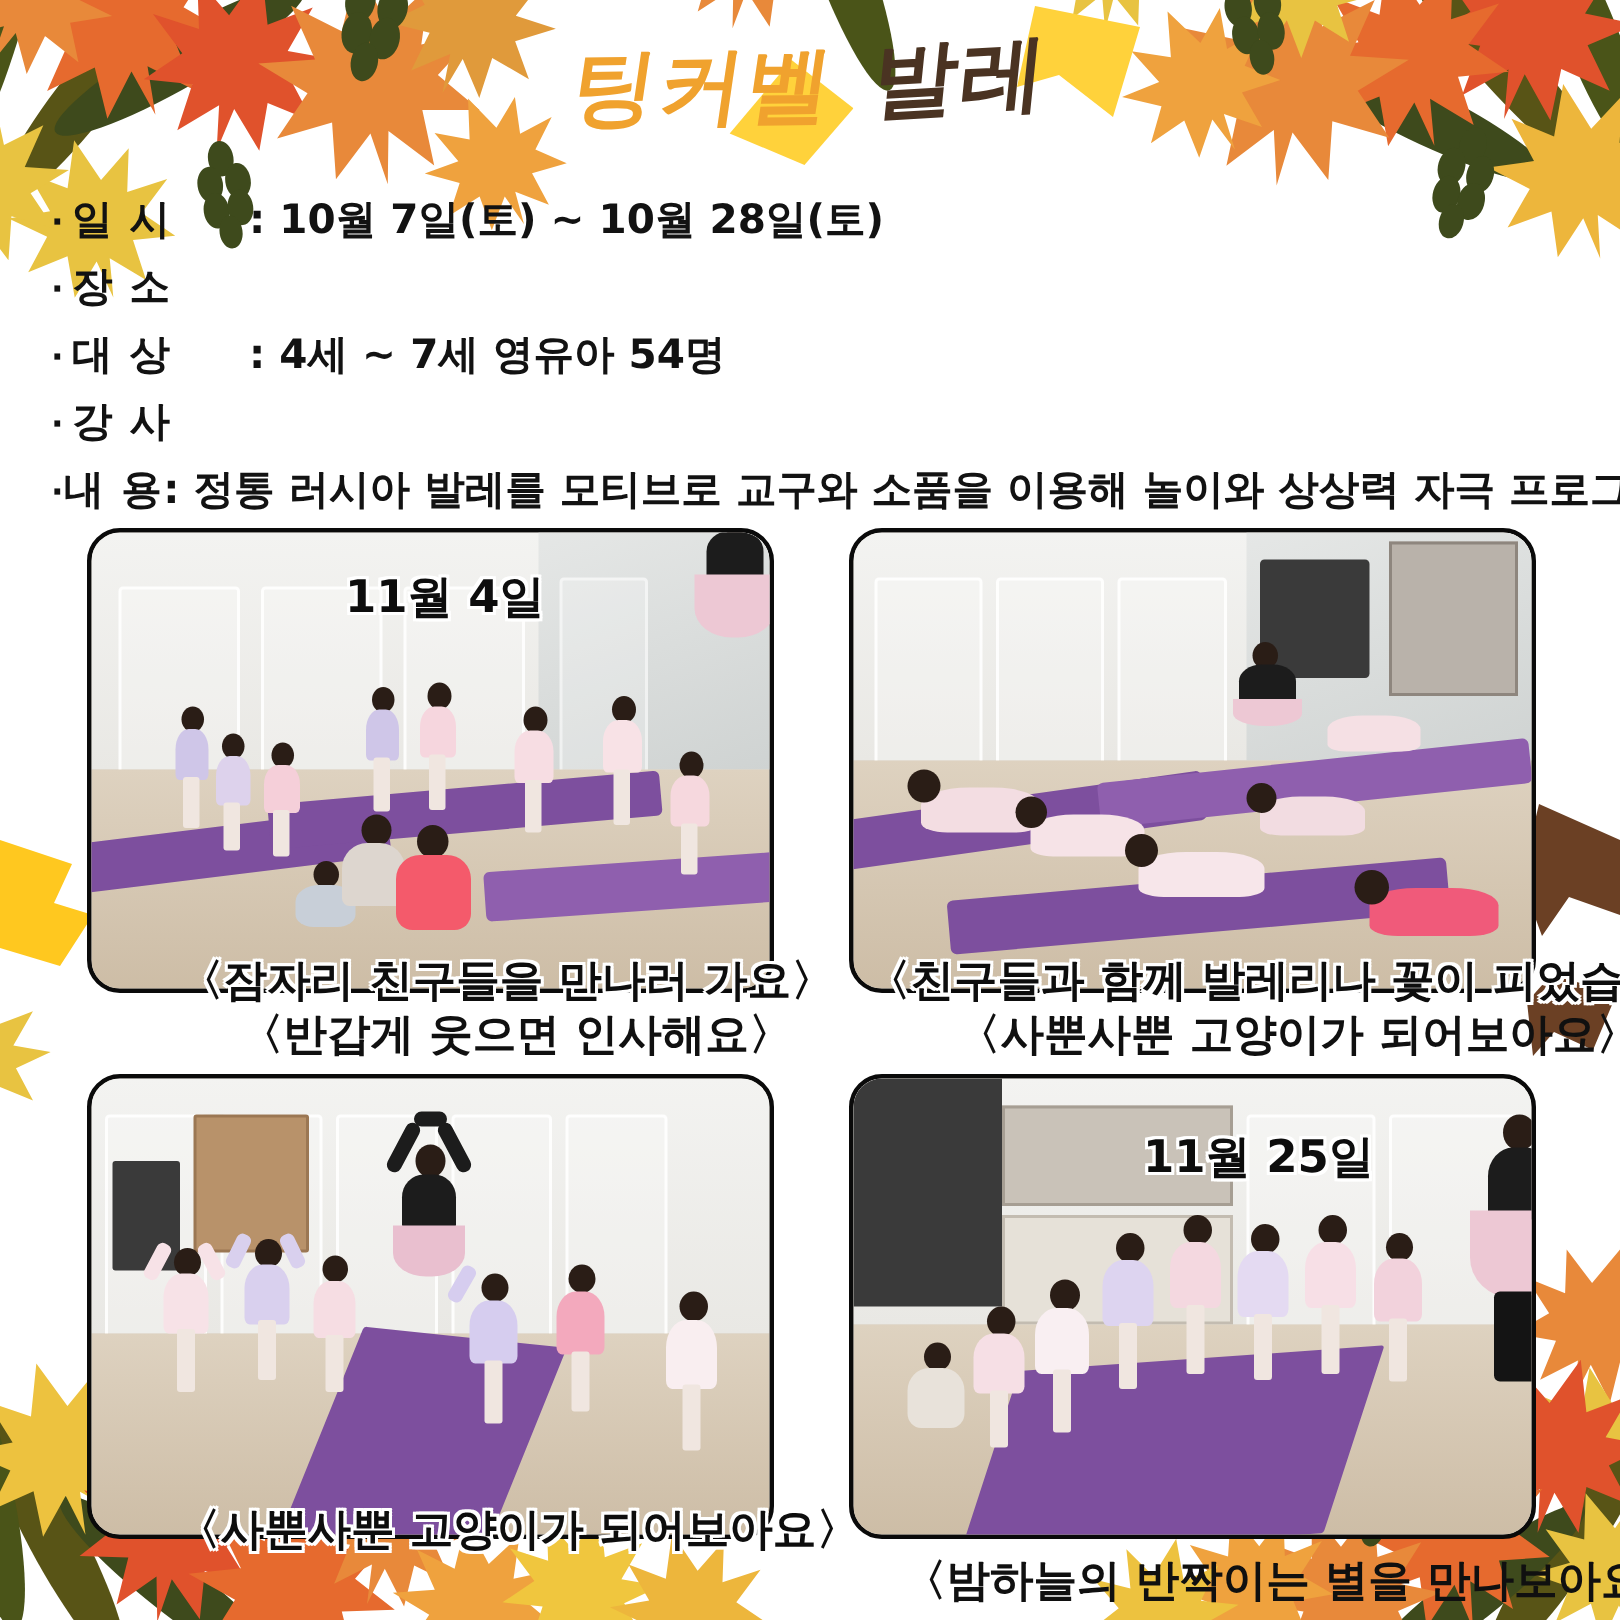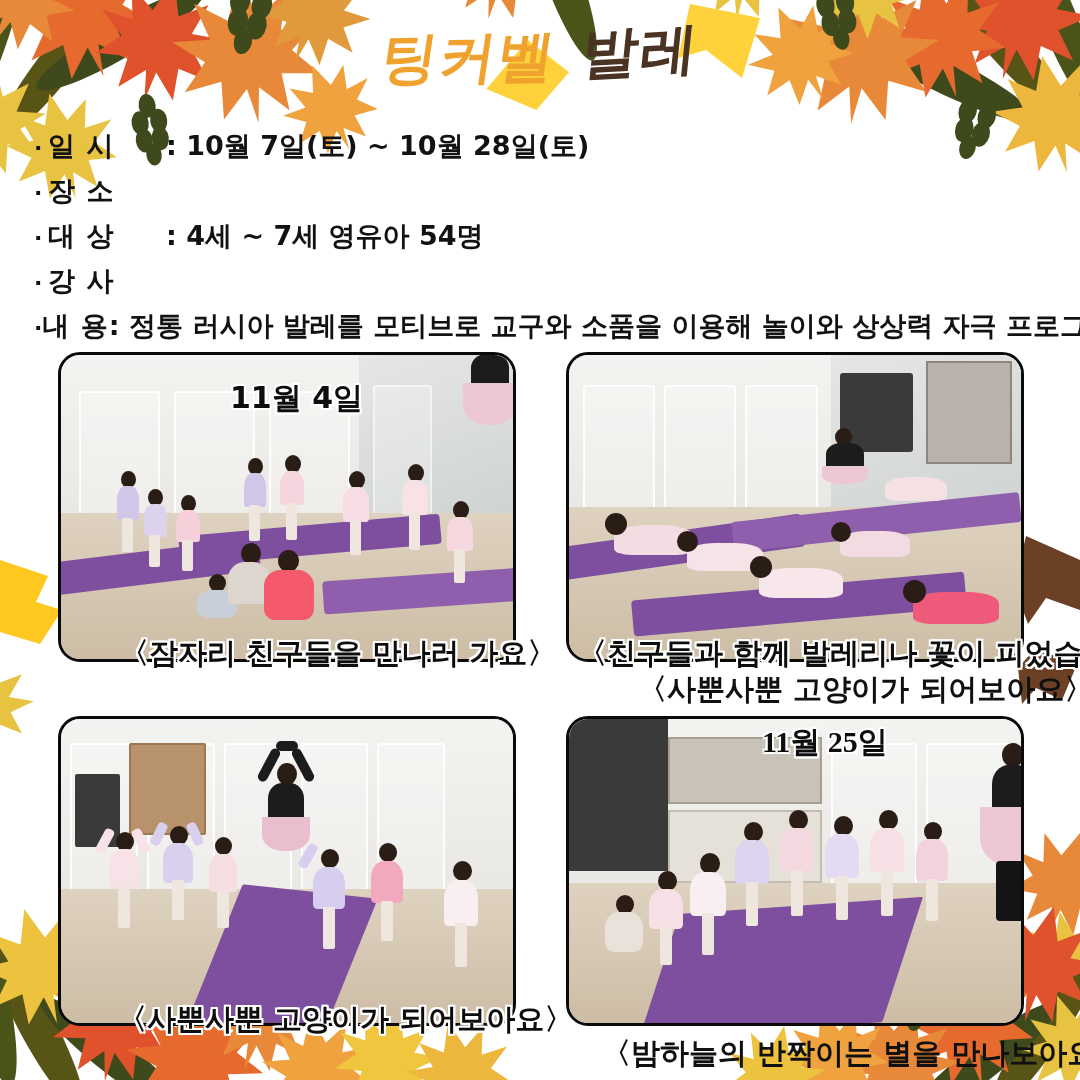--- a/index.html
+++ b/index.html
@@ -317,20 +317,21 @@
         <div class="kid teacher" style="left:89%;top:-6%;width:54px;height:104px;">
           <div class="head" style="left:18px;top:0;width:18px;height:20px;"></div>
           <div class="body" style="left:8px;top:17px;width:38px;height:34px;"></div>
           <div class="skirt" style="left:0;top:46px;width:54px;height:42px;"></div>
         </div>
       </div>
     </div>
     <div class="date-label" style="left:172px; top:26px;">11월 4일</div>
   </div>
   <div class="caption" style="left:120px; top:634px;">〈잠자리 친구들을 만나러 가요〉</div>
+  <div class="caption plain" style="left:160px; top:670px;">〈반갑게 웃으면 인사해요〉</div>
 
   <div class="cell" style="left:566px; top:352px; width:458px; height:310px;">
     <div class="photo">
       <div class="room">
         <div class="wall" style="height:50%;"></div>
         <div class="wall-panel" style="left:3%;top:10%;width:16%;height:72%;"></div>
         <div class="wall-panel" style="left:21%;top:10%;width:16%;height:72%;"></div>
         <div class="wall-panel" style="left:39%;top:10%;width:16%;height:72%;"></div>
         <div class="mirror" style="left:58%;width:42%;bottom:50%;"></div>
         <div style="position:absolute;left:79%;top:2%;width:19%;height:34%;background:#b9b2aa;border:2px solid #8e867e;"></div>
@@ -479,17 +480,17 @@
         </div>
 
         <div class="kid teacher" style="left:91%;top:8%;width:60px;height:190px;">
           <div class="head" style="left:22px;top:0;width:22px;height:24px;"></div>
           <div class="body" style="left:12px;top:22px;width:42px;height:48px;"></div>
           <div class="skirt" style="left:0;top:64px;width:60px;height:58px;background:#edc8d4;"></div>
           <div style="position:absolute;left:16px;top:118px;width:30px;height:60px;background:#141414;border-radius:4px;"></div>
         </div>
       </div>
     </div>
-    <div class="date-label" style="left:196px; top:6px;font-family:Liberation Serif, serif;">11월 25일</div>
+    <div class="date-label" style="left:196px; top:35px;">11월 25일</div>
   </div>
   <div class="caption plain" style="left:602px; top:1034px;">〈밤하늘의 반짝이는 별을 만나보아요〉</div>
 
 </div>
 
 </body></html>

